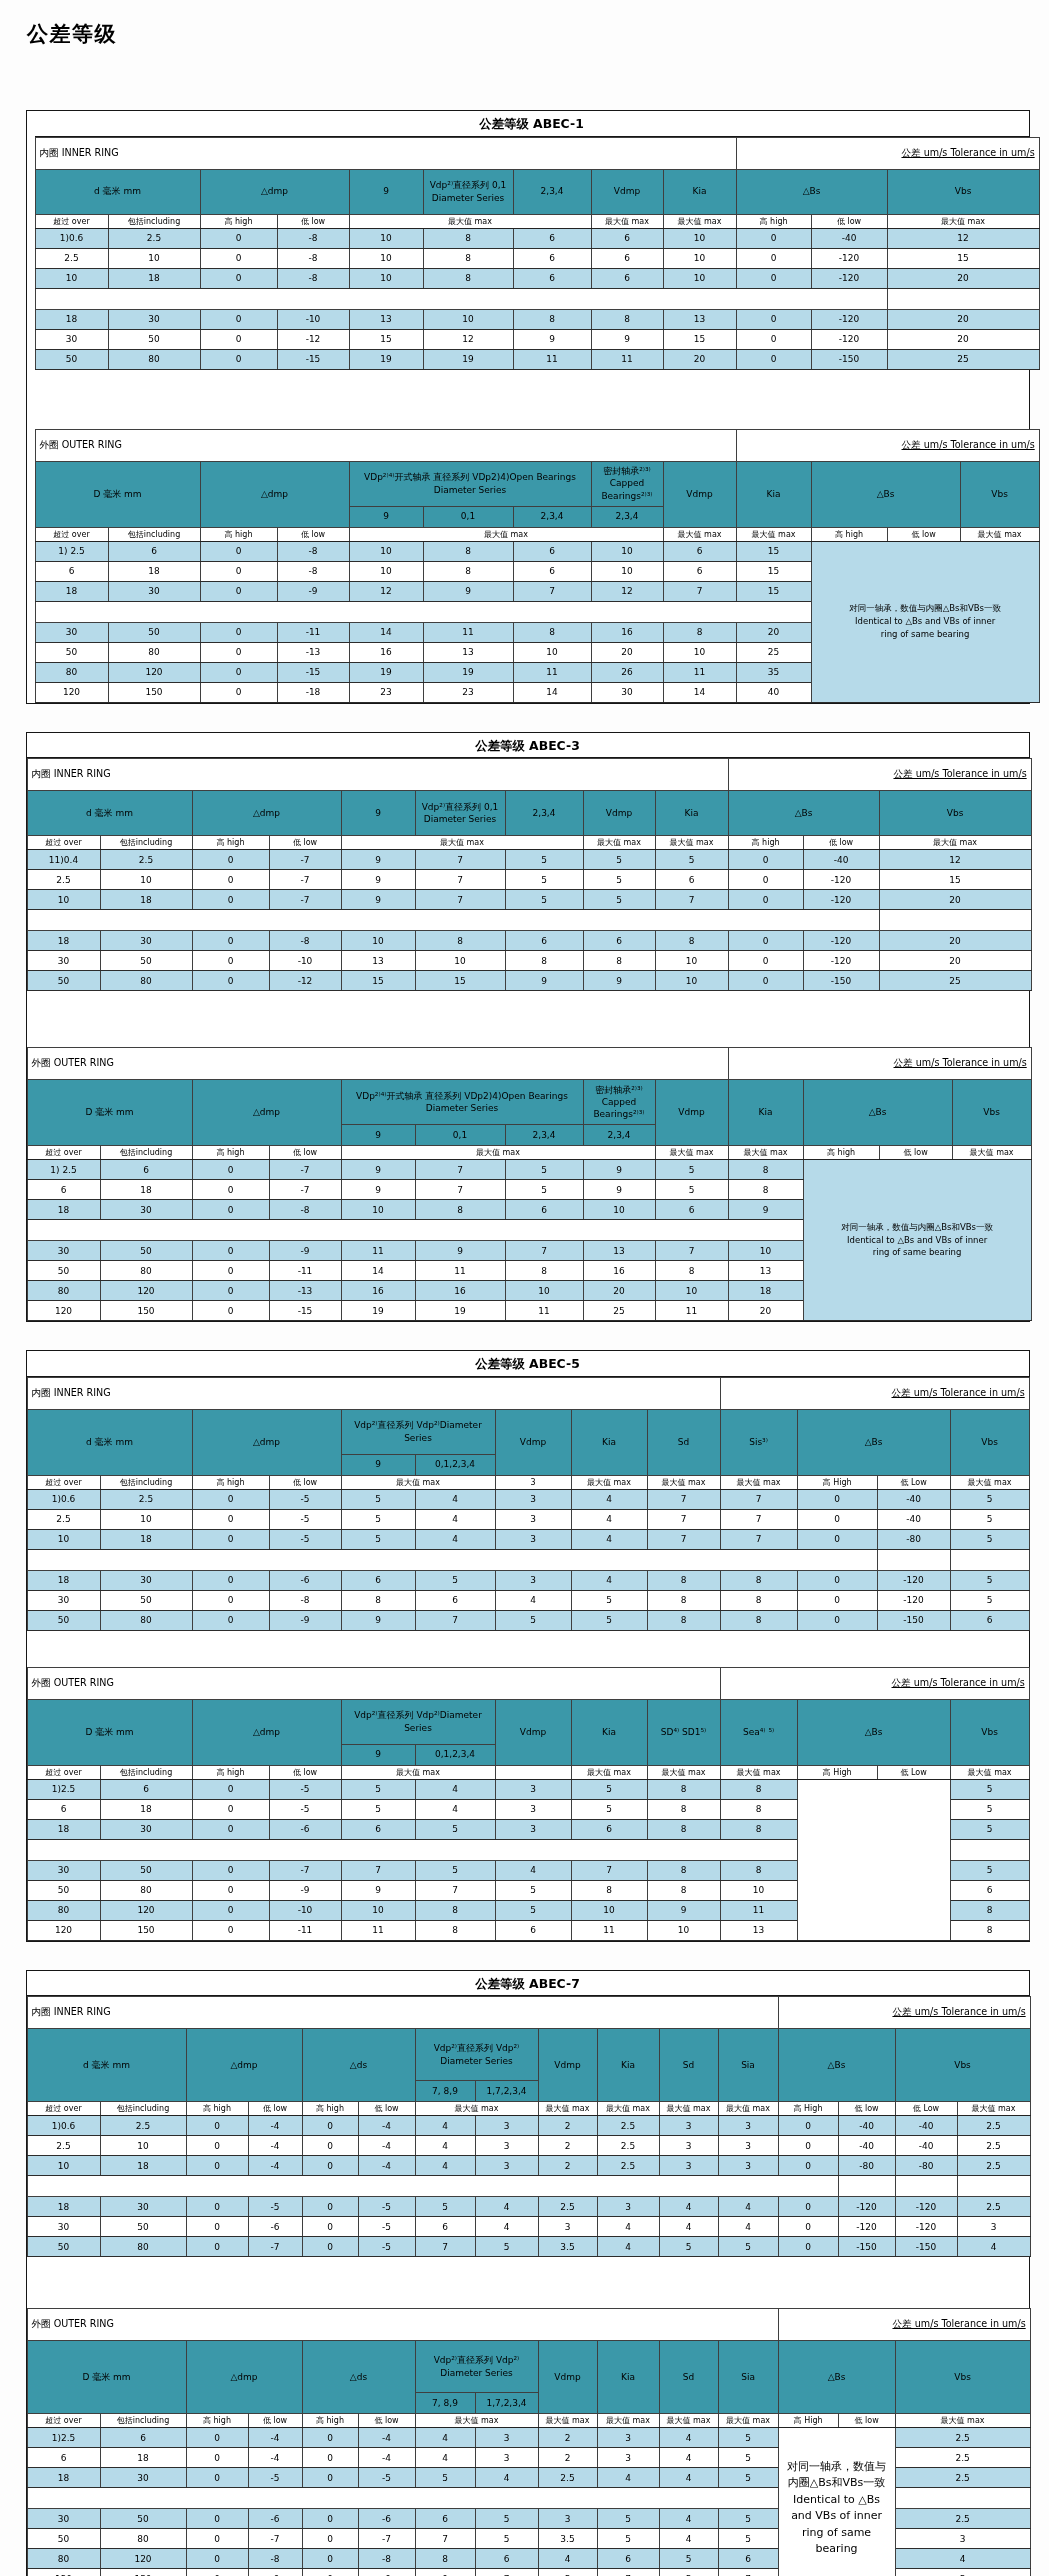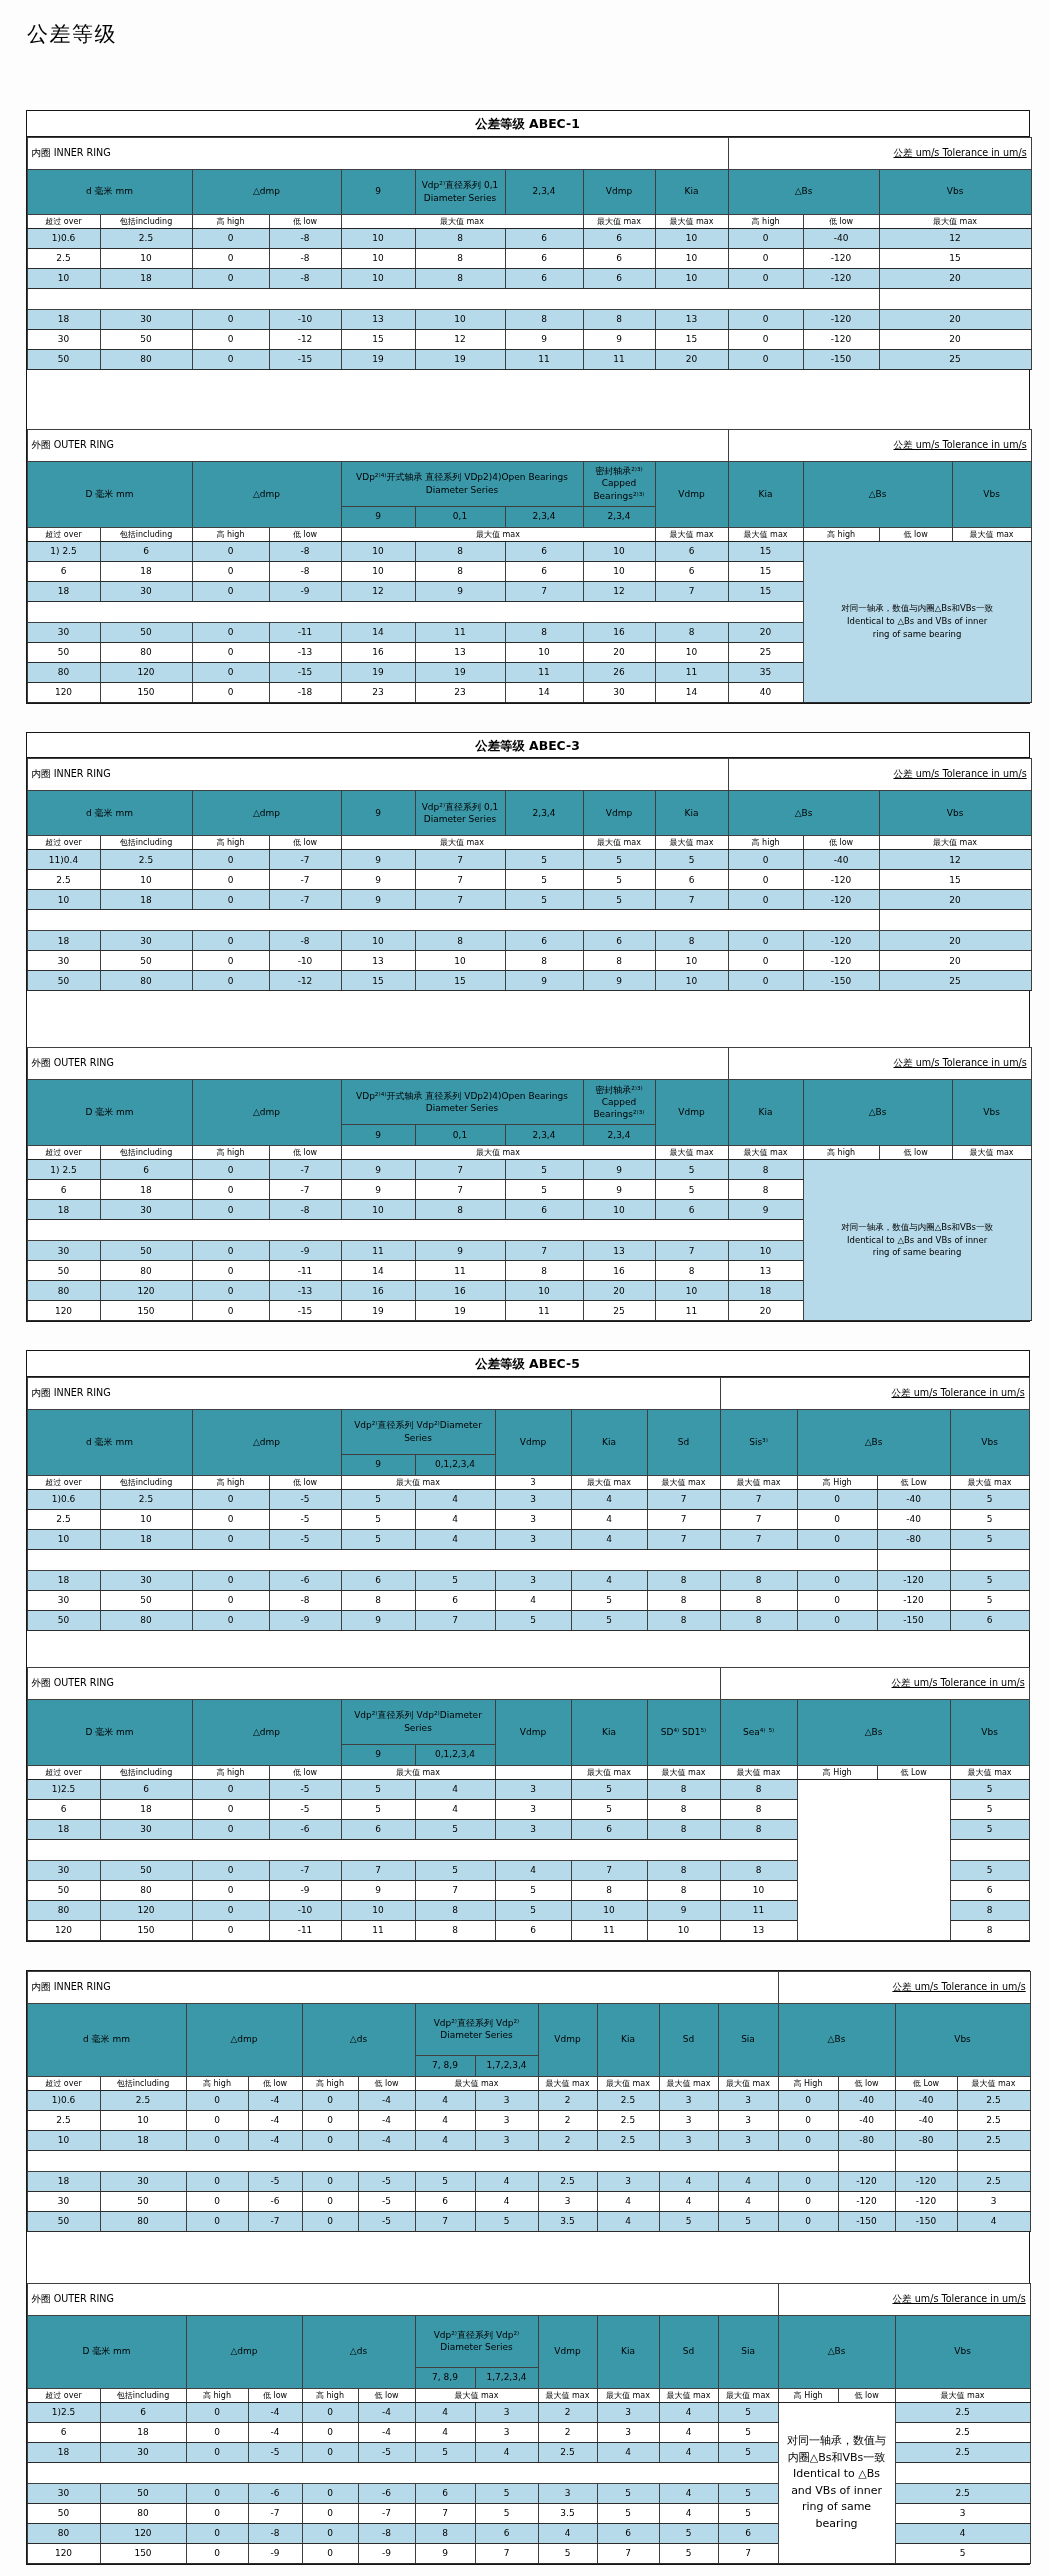--- a/index.html
+++ b/index.html
@@ -2,26 +2,26 @@
 <html style="--teal: #3b98a9; --blue: #b6dae9;font-size:12.4px"><head>
 <meta charset="utf-8">
 <style>
   :root{ --teal:#3b98a9; --blue:#b6dae9; --bd:#3f3f3f; --bdark:#161616; }
   *{box-sizing:border-box; margin:0; padding:0;}
   body{
     width:1050px; height:2576px; background:#fdfdfd; color:#000;
     font-family:"DejaVu Sans","Liberation Sans",sans-serif;
   }
   h1[data-name=page-title]{
-    font-size:21px; font-weight:normal; letter-spacing:1.5px;
+    font-size:21px; font-weight:bold; letter-spacing:1.5px;
     margin:20px 0 0 27px;
   }
   .wrap{ width:1004px; margin-left:25.5px; }
   .block{ border:1.5px solid var(--bdark); background:#fff; margin-top:28px; }
-  .block.first{ margin-top:62px; }
+  .block.first{ margin-top:62px;padding-left:8px; }
   .btitle{
     height:25.5px; line-height:25.5px; text-align:center; font-weight:bold;
     font-size:12.4px; border-bottom:1.5px solid var(--bdark); background:#fff;
   }
   table.tt{ border-collapse:collapse; table-layout:fixed; width:100%; }
   .tt td{
     border:0.8px solid var(--bd); text-align:center; vertical-align:middle;
     padding:0.8px 1.5px; font-size:9px; overflow:hidden; word-wrap:break-word;
   }
   tr.ring{ height:32px; }
@@ -898,20 +898,21 @@
             <td data-name="data-cell">6</td>
             <td data-name="data-cell">11</td>
             <td data-name="data-cell">10</td>
             <td data-name="data-cell">13</td>
             <td data-name="data-cell">8</td>
           </tr>
         </tbody>
       </table>
     </section>
     <section class="block" data-name="section-abec-7">
+      <div class="btitle" data-name="section-title">公差等级 ABEC-7</div>
       <table class="tt" data-name="inner-ring-table">
         <colgroup>
           <col width="73">
           <col width="86">
           <col width="62">
           <col width="54">
           <col width="56">
           <col width="57">
           <col width="60">
           <col width="63">

